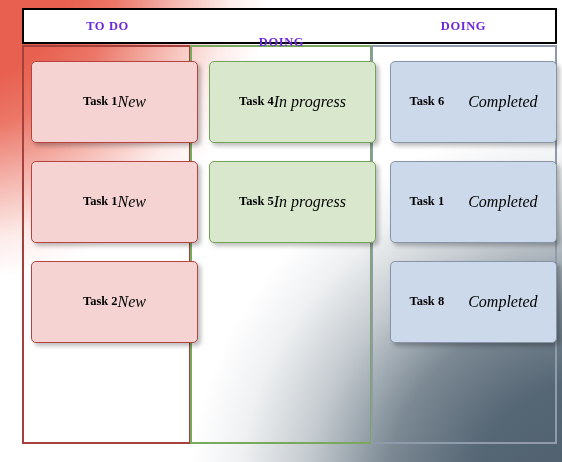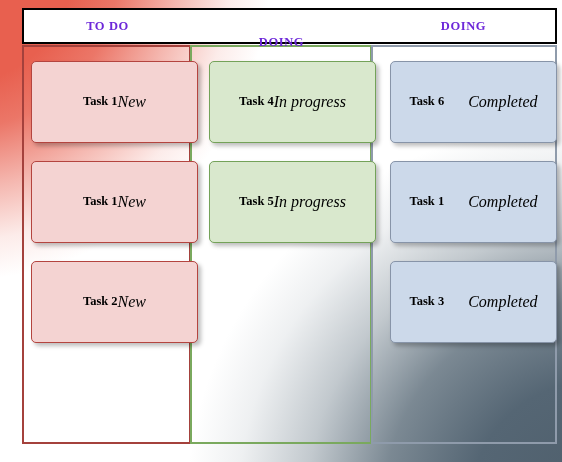--- a/index.html
+++ b/index.html
@@ -195,17 +195,17 @@
 
   <div class="card blue cx-done cy-1">
     <div class="card-title">Task 6</div>
     <div class="card-sub">Completed</div>
   </div>
   <div class="card blue cx-done cy-2">
     <div class="card-title">Task 1</div>
     <div class="card-sub">Completed</div>
   </div>
   <div class="card blue cx-done cy-3">
-    <div class="card-title">Task 3</div>
+    <div class="card-title">Task 8</div>
     <div class="card-sub">Completed</div>
   </div>
 
 </div>
 
 </body></html>

